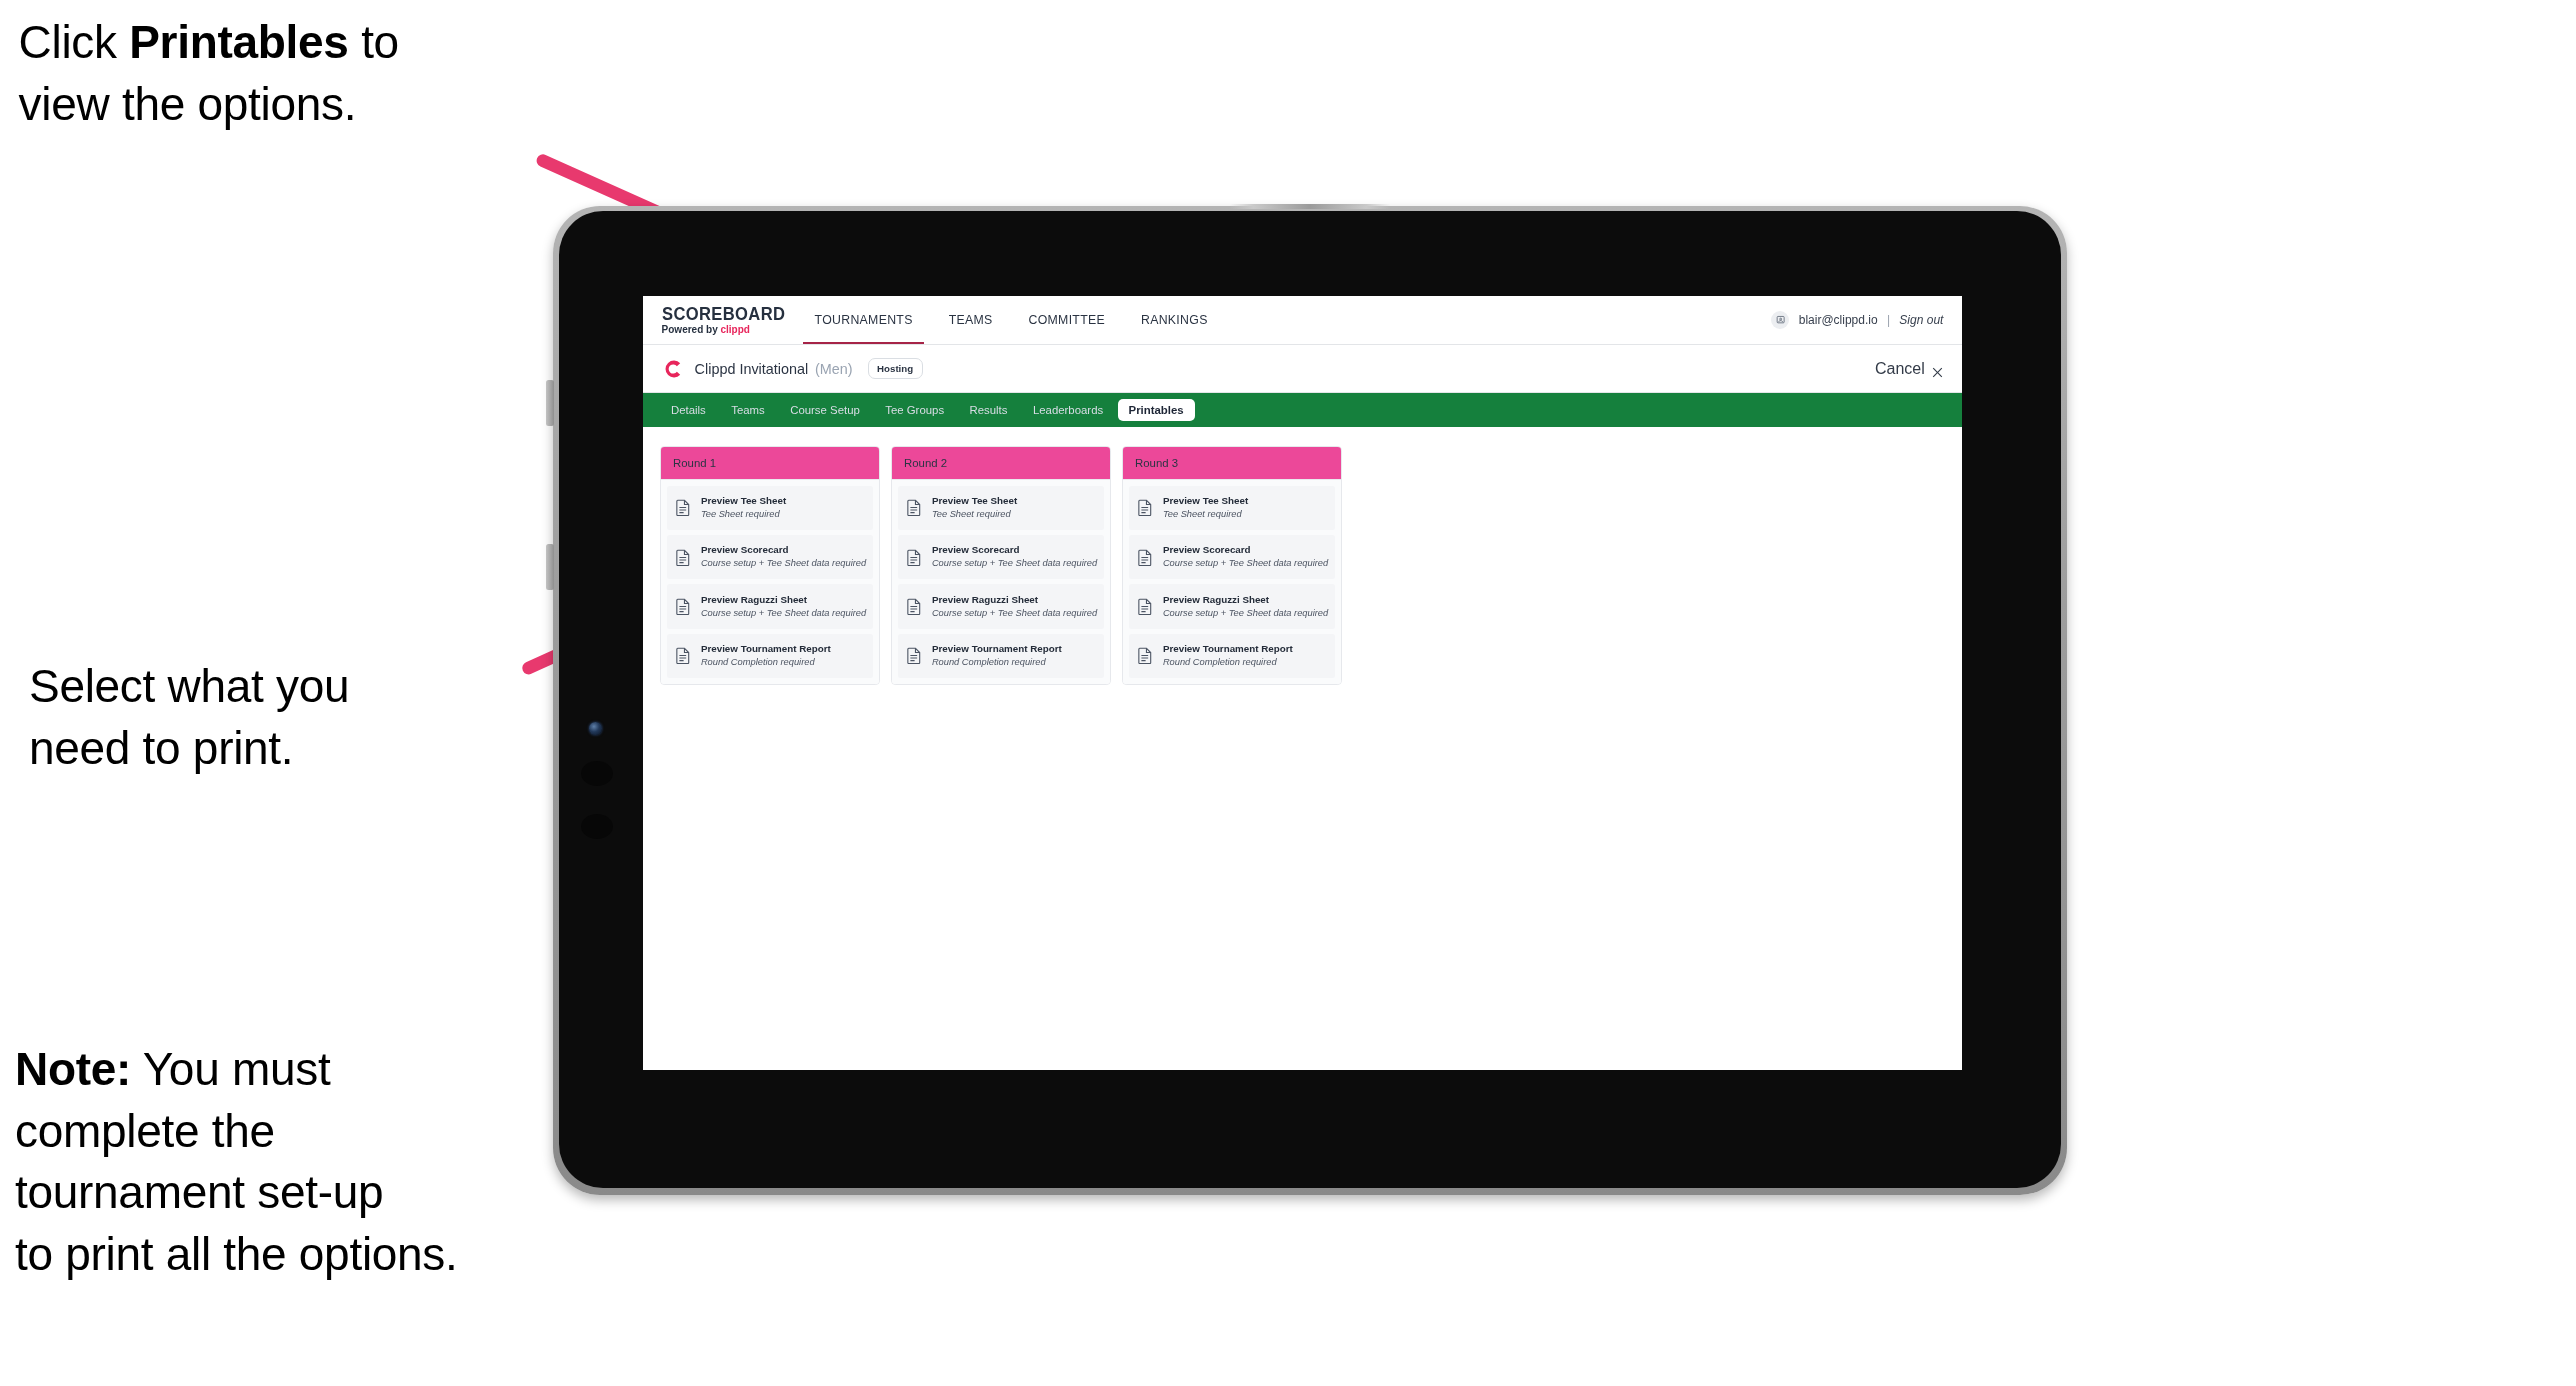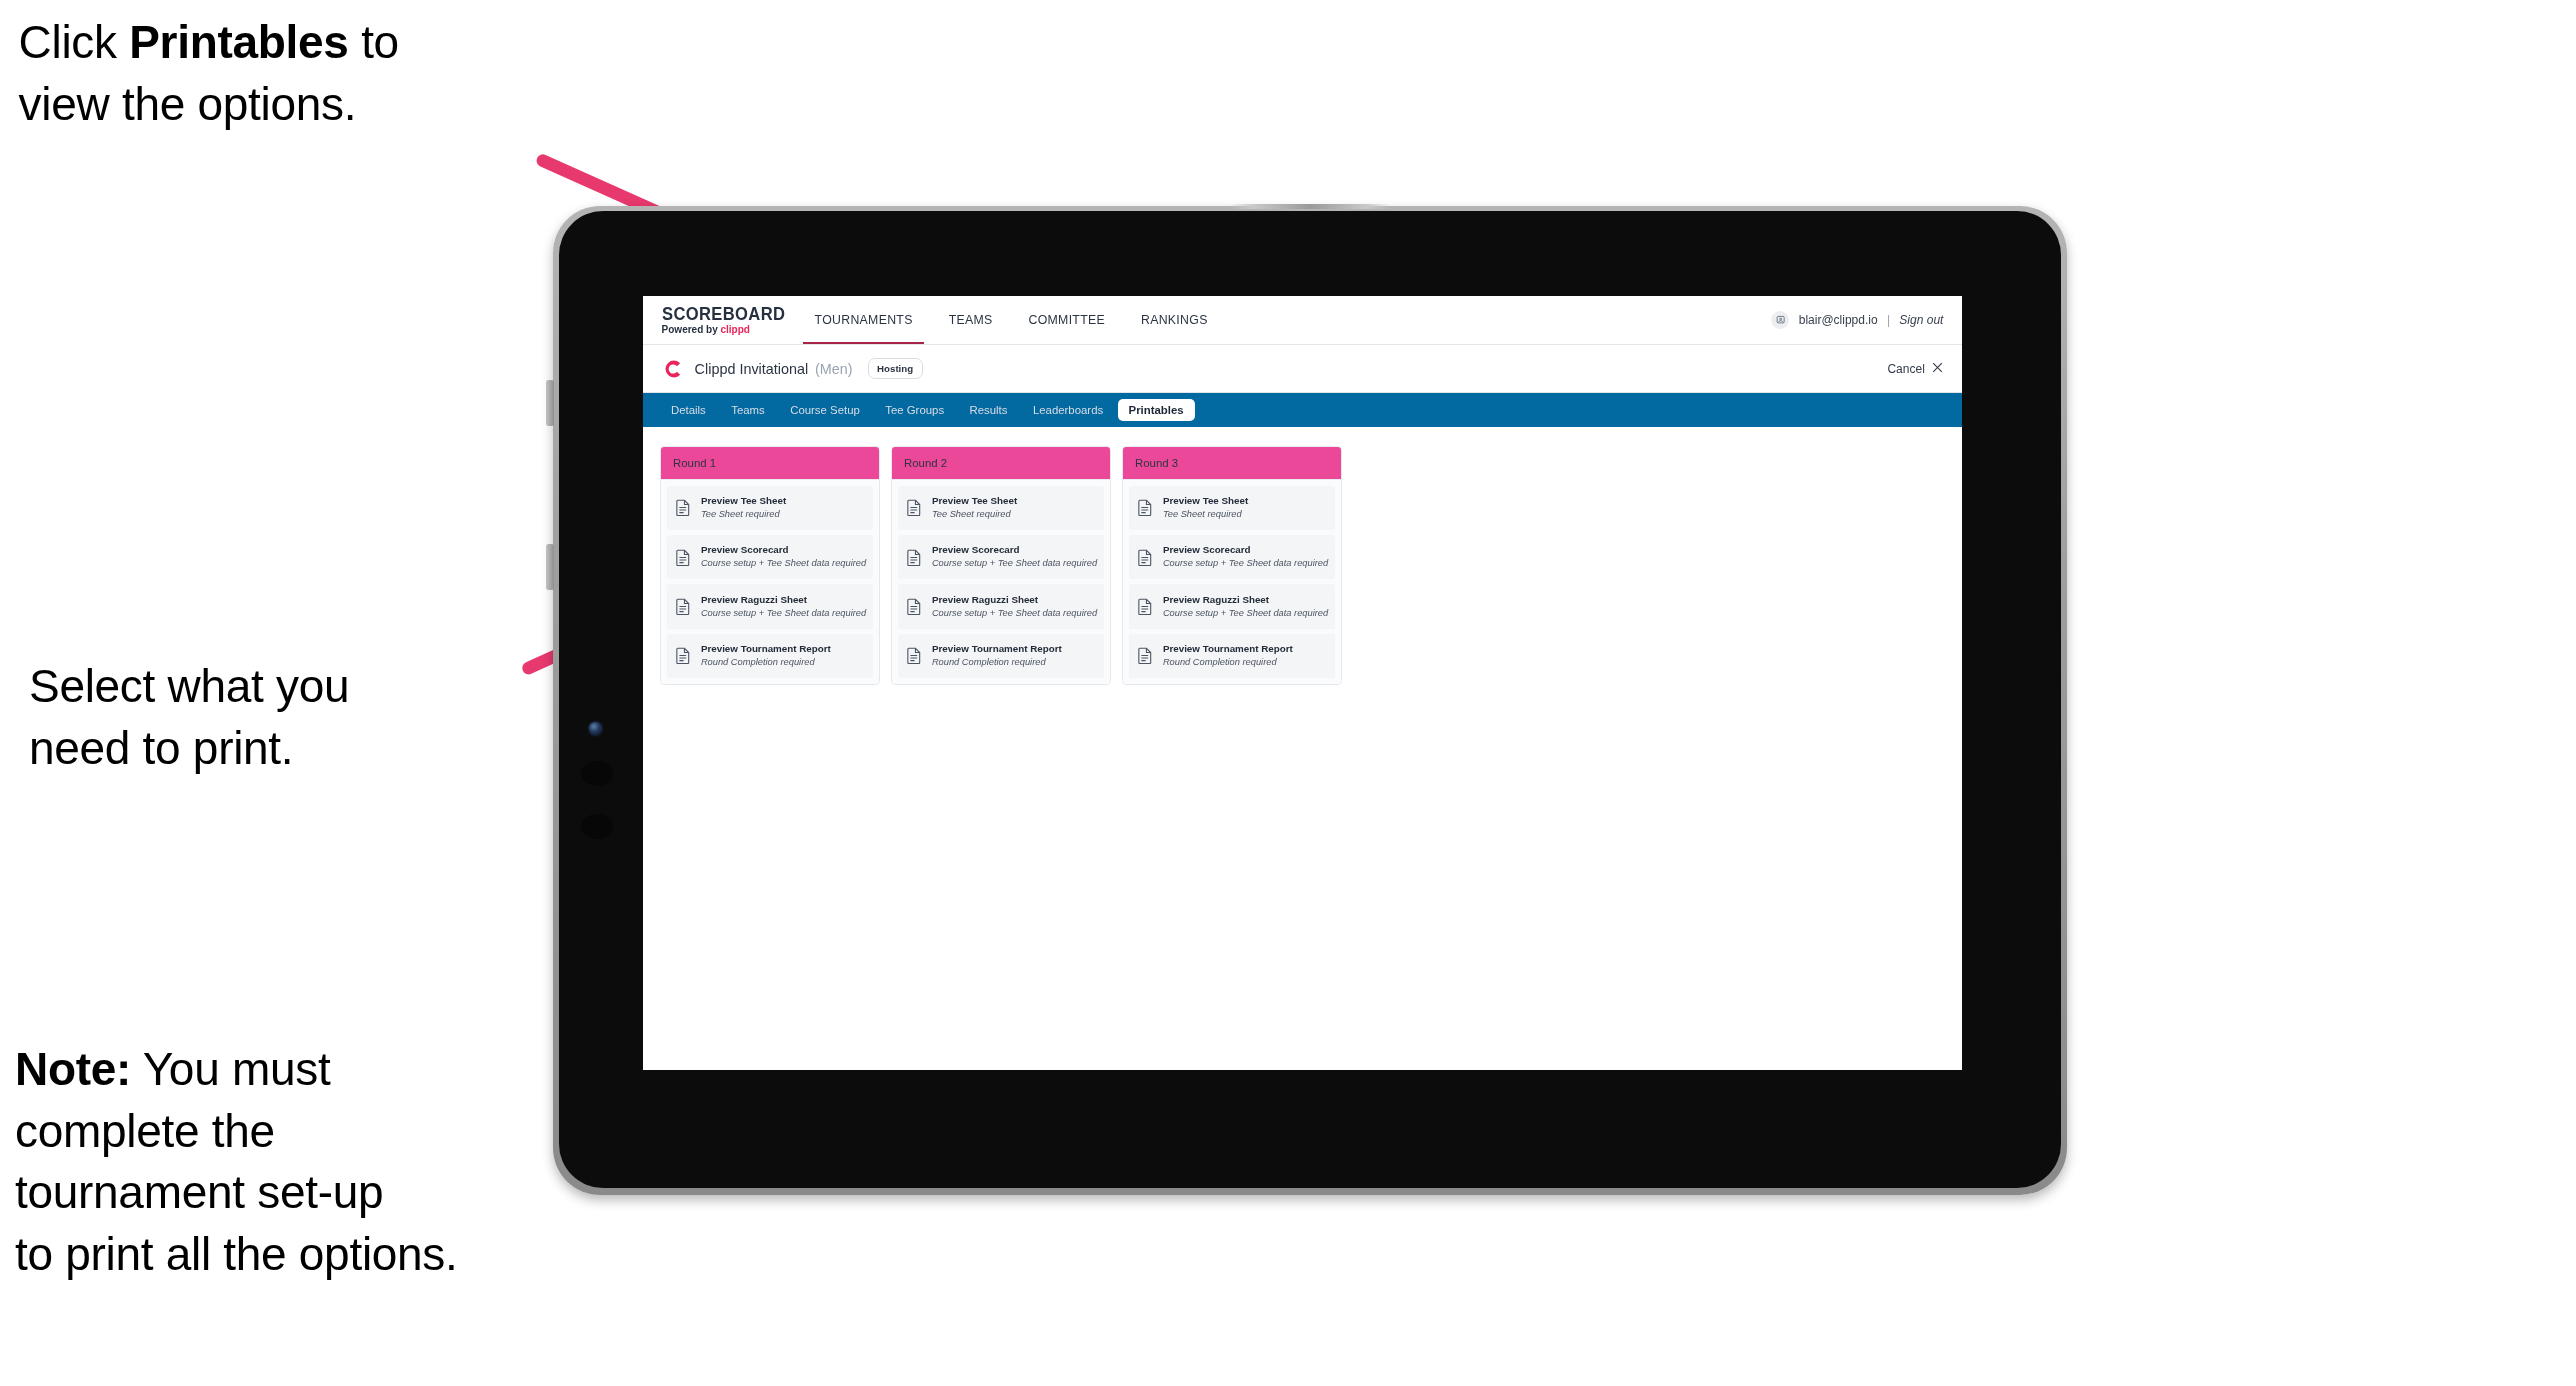--- a/index.html
+++ b/index.html
@@ -225,31 +225,31 @@
     padding: 4.2px 8.5px;
     font-size: 9.7px;
     font-weight: 700;
     color: #2b3443;
     background: #fff;
     cursor: pointer;
   }
   .eventbar-right {
     margin-left: auto;
     display: flex;
-    align-items: flex-start;
+    align-items: flex-end;
     gap: 7.6px;
-    font-size: 12px;
+    font-size: 16px;
     color: #333b48;
     cursor: pointer;
   }
 
   
   .tabbar {
     height: 34px;
-    background: #0369a1;
+    background: #15803d;
     display: flex;
     align-items: center;
     padding: 0 17px;
     gap: 3.4px;
   }
   .tab {
     font-size: 11.4px;
     color: #d9dde6;
     padding: 5px 11px;
     border-radius: 5px;

